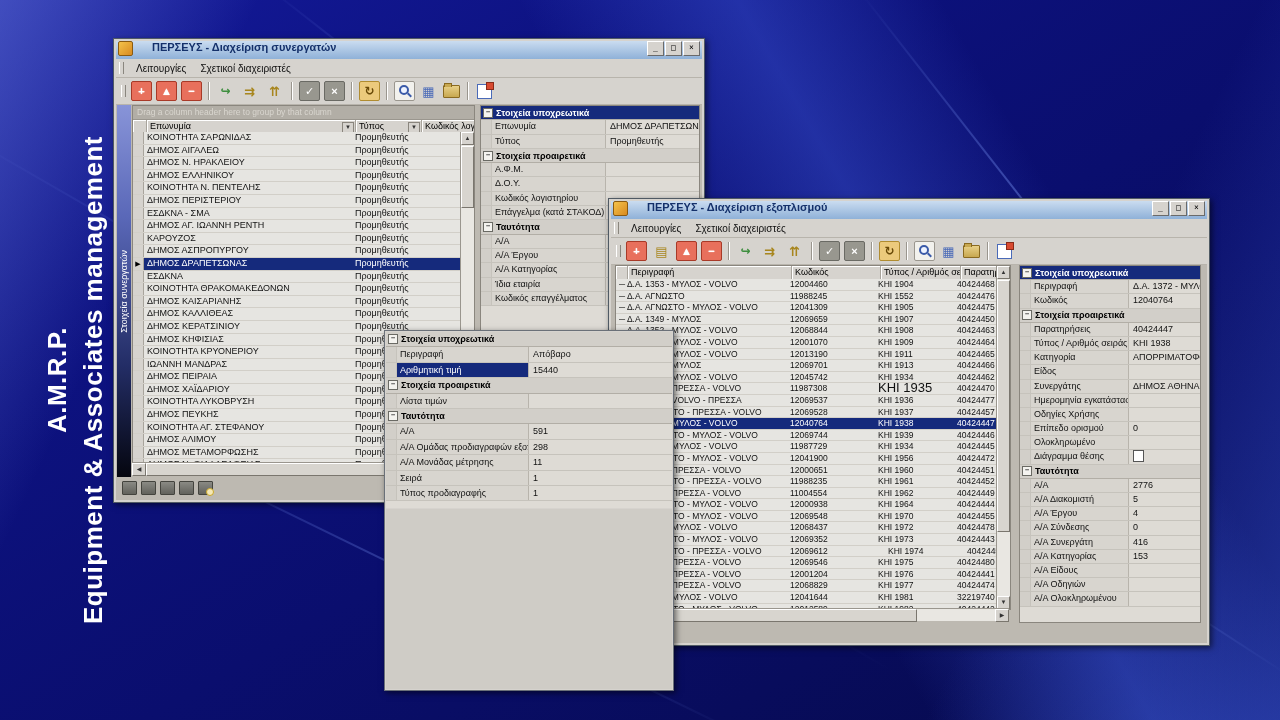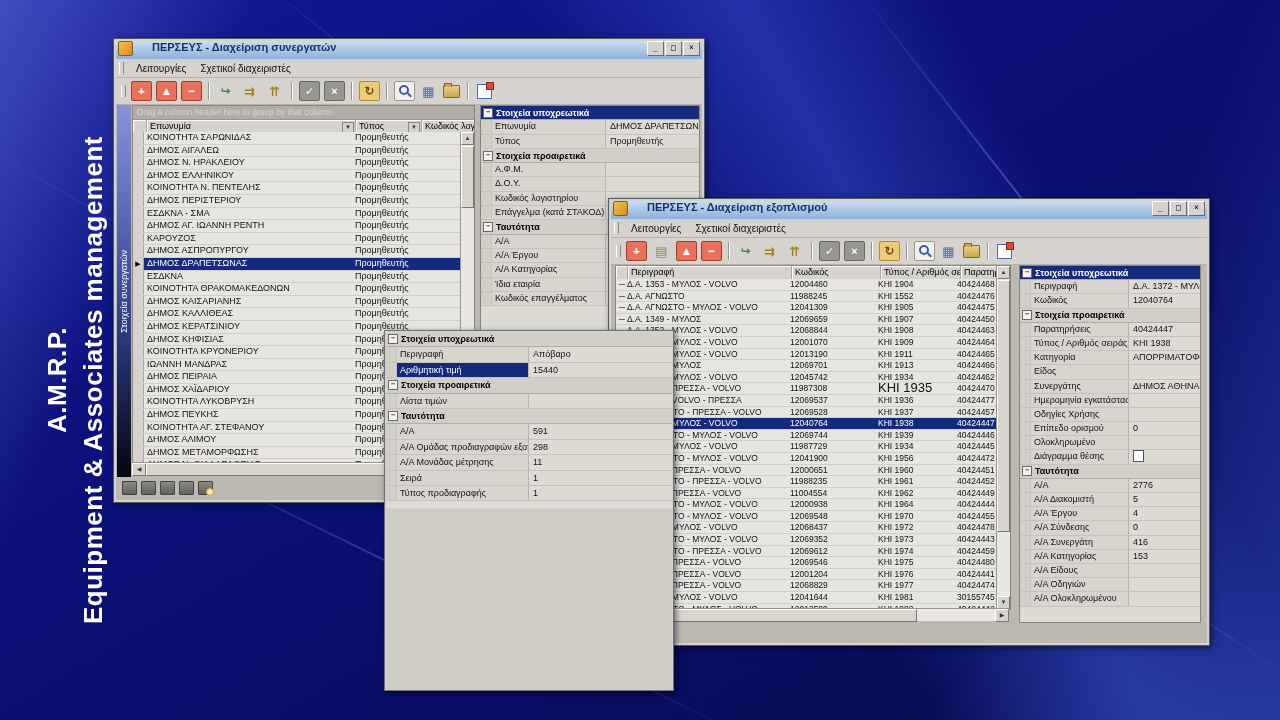--- a/index.html
+++ b/index.html
@@ -615,21 +615,21 @@
           </div>
           <div class="erow" style="height: 10.6px;">
             <div class="cell" style="line-height: 10.6px; font-size: 8.5px; width: 168px;">─ Δ.Α. ΑΓΝΩΣΤΟ - ΜΥΛΟΣ - VOLVO</div>
             <div class="cell" style="line-height: 10.6px; font-size: 8.5px; width: 85px;">12069352</div>
             <div class="cell" style="line-height: 10.6px; font-size: 8.5px; width: 76px;">KHI 1973</div>
             <div class="cell" style="line-height: 10.6px; font-size: 8.5px; flex: 1 1 0%;">40424443</div>
           </div>
           <div class="erow" style="height: 10.6px;">
             <div class="cell" style="line-height: 10.6px; font-size: 8.5px; width: 168px;">─ Δ.Α. ΑΓΝΩΣΤΟ - ΠΡΕΣΣΑ - VOLVO</div>
             <div class="cell" style="line-height: 10.6px; font-size: 8.5px; width: 85px;">12069612</div>
-            <div class="cell" style="line-height: 10.6px; font-size: 8.5px; width: 76px;">KHI 1974</div>
+            <div class="cell" style="line-height: 10.6px; font-size: 8.5px; width: 76px; margin-left: 10px;">KHI 1974</div>
             <div class="cell" style="line-height: 10.6px; font-size: 8.5px; flex: 1 1 0%;">40424459</div>
           </div>
           <div class="erow" style="height: 10.6px;">
             <div class="cell" style="line-height: 10.6px; font-size: 8.5px; width: 168px;">─ Δ.Α. 1377 - ΠΡΕΣΣΑ - VOLVO</div>
             <div class="cell" style="line-height: 10.6px; font-size: 8.5px; width: 85px;">12069546</div>
             <div class="cell" style="line-height: 10.6px; font-size: 8.5px; width: 76px;">KHI 1975</div>
             <div class="cell" style="line-height: 10.6px; font-size: 8.5px; flex: 1 1 0%;">40424480</div>
           </div>
           <div class="erow" style="height: 10.6px;">
             <div class="cell" style="line-height: 10.6px; font-size: 8.5px; width: 168px;">─ Δ.Α. 1378 - ΠΡΕΣΣΑ - VOLVO</div>
@@ -640,21 +640,21 @@
           <div class="erow" style="height: 10.6px;">
             <div class="cell" style="line-height: 10.6px; font-size: 8.5px; width: 168px;">─ Δ.Α. 1379 - ΠΡΕΣΣΑ - VOLVO</div>
             <div class="cell" style="line-height: 10.6px; font-size: 8.5px; width: 85px;">12068829</div>
             <div class="cell" style="line-height: 10.6px; font-size: 8.5px; width: 76px;">KHI 1977</div>
             <div class="cell" style="line-height: 10.6px; font-size: 8.5px; flex: 1 1 0%;">40424474</div>
           </div>
           <div class="erow" style="height: 10.6px;">
             <div class="cell" style="line-height: 10.6px; font-size: 8.5px; width: 168px;">─ Δ.Α. 1380 - ΜΥΛΟΣ - VOLVO</div>
             <div class="cell" style="line-height: 10.6px; font-size: 8.5px; width: 85px;">12041644</div>
             <div class="cell" style="line-height: 10.6px; font-size: 8.5px; width: 76px;">KHI 1981</div>
-            <div class="cell" style="line-height: 10.6px; font-size: 8.5px; flex: 1 1 0%;">30155745</div>
+            <div class="cell" style="line-height: 10.6px; font-size: 8.5px; flex: 1 1 0%;">32219740</div>
           </div>
           <div class="erow" style="height: 10.6px;">
             <div class="cell" style="line-height: 10.6px; font-size: 8.5px; width: 168px;">─ Δ.Α. ΑΓΝΩΣΤΟ - ΜΥΛΟΣ - VOLVO</div>
             <div class="cell" style="line-height: 10.6px; font-size: 8.5px; width: 85px;">12012589</div>
             <div class="cell" style="line-height: 10.6px; font-size: 8.5px; width: 76px;">KHI 1982</div>
             <div class="cell" style="line-height: 10.6px; font-size: 8.5px; flex: 1 1 0%;">40424442</div>
           </div>
         </div>
       <div class="vscroll" style="right:0;top:0;bottom:0;">
         <div class="sbtn" style="width:11px;">▲</div>

